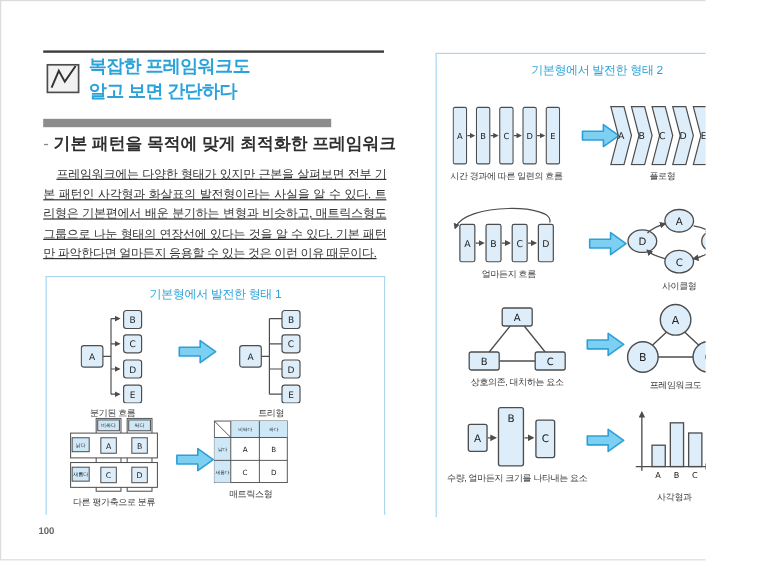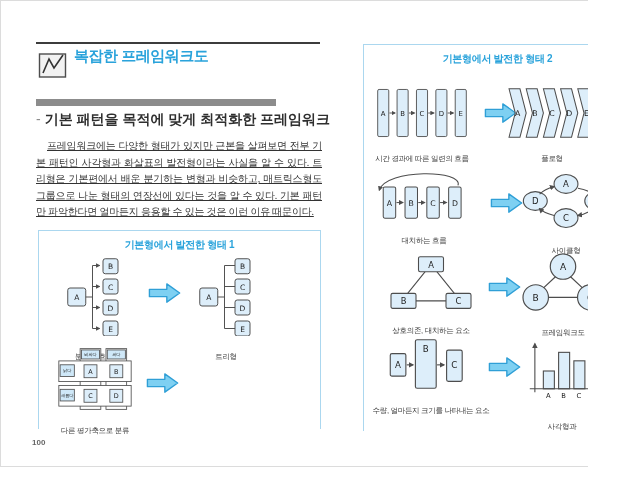--- a/index.html
+++ b/index.html
@@ -15,25 +15,25 @@
   .gray-bar{position:absolute;left:36px;top:99px;width:240px;height:7px;background:#8c8c8c;}
   .section-heading{position:absolute;left:36px;top:111px;font-size:14px;font-weight:bold;color:#2f2f2f;}
   .section-heading .mark{color:#8c8c8c;margin-right:4px;font-weight:normal;}
   .body-par{position:absolute;left:36px;top:128px;width:286px;font-family:"Liberation Serif",serif;
             font-size:10px;line-height:16.5px;color:#333;text-align:justify;text-indent:11px;
             letter-spacing:-0.2px;text-decoration:underline;}
 
   
   .tbox{position:absolute;border:1.5px solid #abd7ef;border-bottom:none;}
   .tbox-title{position:absolute;left:0;right:0;top:7px;text-align:center;
-              font-size:10px;font-weight:bold;color:#2aa3db;letter-spacing:-0.3px;}
+              font-size:10px;font-weight:normal;color:#2aa3db;letter-spacing:-0.3px;}
 
   
   .diagram{position:absolute;display:flex;flex-direction:column;align-items:center;}
-  .caption{margin-top:16px;font-size:7.5px;color:#3a3a3a;white-space:nowrap;letter-spacing:-0.3px;}
+  .caption{margin-top:4px;font-size:7.5px;color:#3a3a3a;white-space:nowrap;letter-spacing:-0.3px;}
   svg{display:block;}
   .sh{fill:#ddeefa;stroke:#4d4d4d;stroke-width:1.3;}
   .shw{fill:#ffffff;stroke:#4d4d4d;stroke-width:1.3;}
   .shh{fill:#cfe8f8;stroke:#4d4d4d;stroke-width:1.3;}
   .ln{stroke:#4d4d4d;stroke-width:1.3;fill:none;}
   .lt{font-family:"DejaVu Sans",sans-serif;font-size:10px;fill:#222;text-anchor:middle;}
   .lt-s{font-family:"DejaVu Sans",sans-serif;font-size:8px;fill:#222;text-anchor:middle;}
   .kt{font-family:"Liberation Sans",sans-serif;font-size:6.5px;fill:#222;text-anchor:middle;}
   .big-arrow{fill:#7ed0f2;stroke:#2f9fd6;stroke-width:1.5;stroke-linejoin:round;}
 
@@ -59,20 +59,21 @@
 
   <div class="top-rule"></div>
 
   <svg class="abs" style="left:38px;top:51px" width="31" height="29" viewBox="0 0 31 29">
     <rect x="1.5" y="3" width="26" height="23" fill="#f2f2f2" stroke="#4d4d4d" stroke-width="1.4"></rect>
     <polyline points="5,22 11,8 16,17 25,4" fill="none" stroke="#333" stroke-width="1.6"></polyline>
   </svg>
 
   <div class="chapter-title">
     <div>복잡한 프레임워크도</div>
+    <div>알고 보면 간단하다</div>
   </div>
 
   <div class="gray-bar"></div>
 
   <div class="section-heading">
     <span class="mark">-</span><span>기본 패턴을 목적에 맞게 최적화한 프레임워크</span>
   </div>
 
   <p class="body-par">프레임워크에는 다양한 형태가 있지만 근본을 살펴보면 전부 기본 패턴인 사각형과 화살표의 발전형이라는 사실을 알 수 있다. 트리형은 기본편에서 배운 분기하는 변형과 비슷하고, 매트릭스형도 그룹으로 나눈 형태의 연장선에 있다는 것을 알 수 있다. 기본 패턴만 파악한다면 얼마든지 응용할 수 있는 것은 이런 이유 때문이다.</p>
 
@@ -145,20 +146,39 @@
       <text class="lt" x="50" y="78">C</text>
       <text class="lt" x="90" y="78">D</text>
     </svg>
     <div class="caption">다른 평가축으로 분류</div>
   </div>
 
   <svg class="abs" style="left:146px;top:372px" width="34" height="22" viewBox="0 0 36 24">
     <polygon class="big-arrow" points="1,8 20,8 20,2 34,12 20,22 20,16 1,16"></polygon>
   </svg>
 
+  <div class="diagram" style="left:177px;top:350px;width:64px">
+    <svg width="62" height="53" viewBox="0 0 104 88">
+      <rect x="1" y="1" width="102" height="86" fill="#ffffff" stroke="#4d4d4d" stroke-width="1.3"></rect>
+      <rect x="24" y="1" width="40" height="23" fill="#cfe8f8"></rect>
+      <rect x="64" y="1" width="39" height="23" fill="#cfe8f8"></rect>
+      <rect x="1" y="24" width="23" height="32" fill="#cfe8f8"></rect>
+      <rect x="1" y="56" width="23" height="31" fill="#cfe8f8"></rect>
+      <path class="ln" d="M24,1 V87 M64,1 V87 M1,24 H103 M1,56 H103 M1,1 L24,24"></path>
+      <text class="kt" x="44" y="15.5">비싸다</text>
+      <text class="kt" x="84" y="15.5">싸다</text>
+      <text class="kt" x="12.5" y="42.5">낡다</text>
+      <text class="kt" x="12.5" y="74.5">새롭다</text>
+      <text class="lt" x="44" y="44">A</text>
+      <text class="lt" x="84" y="44">B</text>
+      <text class="lt" x="44" y="76">C</text>
+      <text class="lt" x="84" y="76">D</text>
+    </svg>
+    <div class="caption">매트릭스형</div>
+  </div>
 
   <div class="pgnum" style="left:32px">100</div>
 
   <div class="tbox" style="left:363px;top:44px;width:267px;height:386px">
     <div class="tbox-title">기본형에서 발전한 형태 2</div>
   </div>
 
   <div class="diagram" style="left:376px;top:88px;width:92px">
     <svg width="90" height="50" viewBox="0 0 130 72">
       <rect class="sh" x="1" y="2" width="16" height="68" rx="2"></rect>
@@ -207,21 +227,21 @@
       <rect class="sh" x="64" y="24" width="16" height="40" rx="2"></rect>
       <rect class="sh" x="92" y="24" width="16" height="40" rx="2"></rect>
       <path class="ln" d="M25,44 H33" marker-end="url(#ah)"></path>
       <path class="ln" d="M53,44 H61" marker-end="url(#ah)"></path>
       <path class="ln" d="M81,44 H89" marker-end="url(#ah)"></path>
       <text class="lt" x="16" y="48">A</text>
       <text class="lt" x="44" y="48">B</text>
       <text class="lt" x="72" y="48">C</text>
       <text class="lt" x="100" y="48">D</text>
     </svg>
-    <div class="caption">대치하는 흐름</div>
+    <div class="caption">얼마든지 흐름</div>
   </div>
 
   <svg class="abs" style="left:490px;top:192px" width="34" height="22" viewBox="0 0 36 24">
     <polygon class="big-arrow" points="1,8 20,8 20,2 34,12 20,22 20,16 1,16"></polygon>
   </svg>
 
   <div class="diagram" style="left:520px;top:172px;width:92px">
     <svg width="90" height="58" viewBox="0 0 104 68">
       <ellipse class="sh" cx="52" cy="14" rx="14" ry="11"></ellipse>
       <ellipse class="sh" cx="88" cy="34" rx="14" ry="11"></ellipse>

